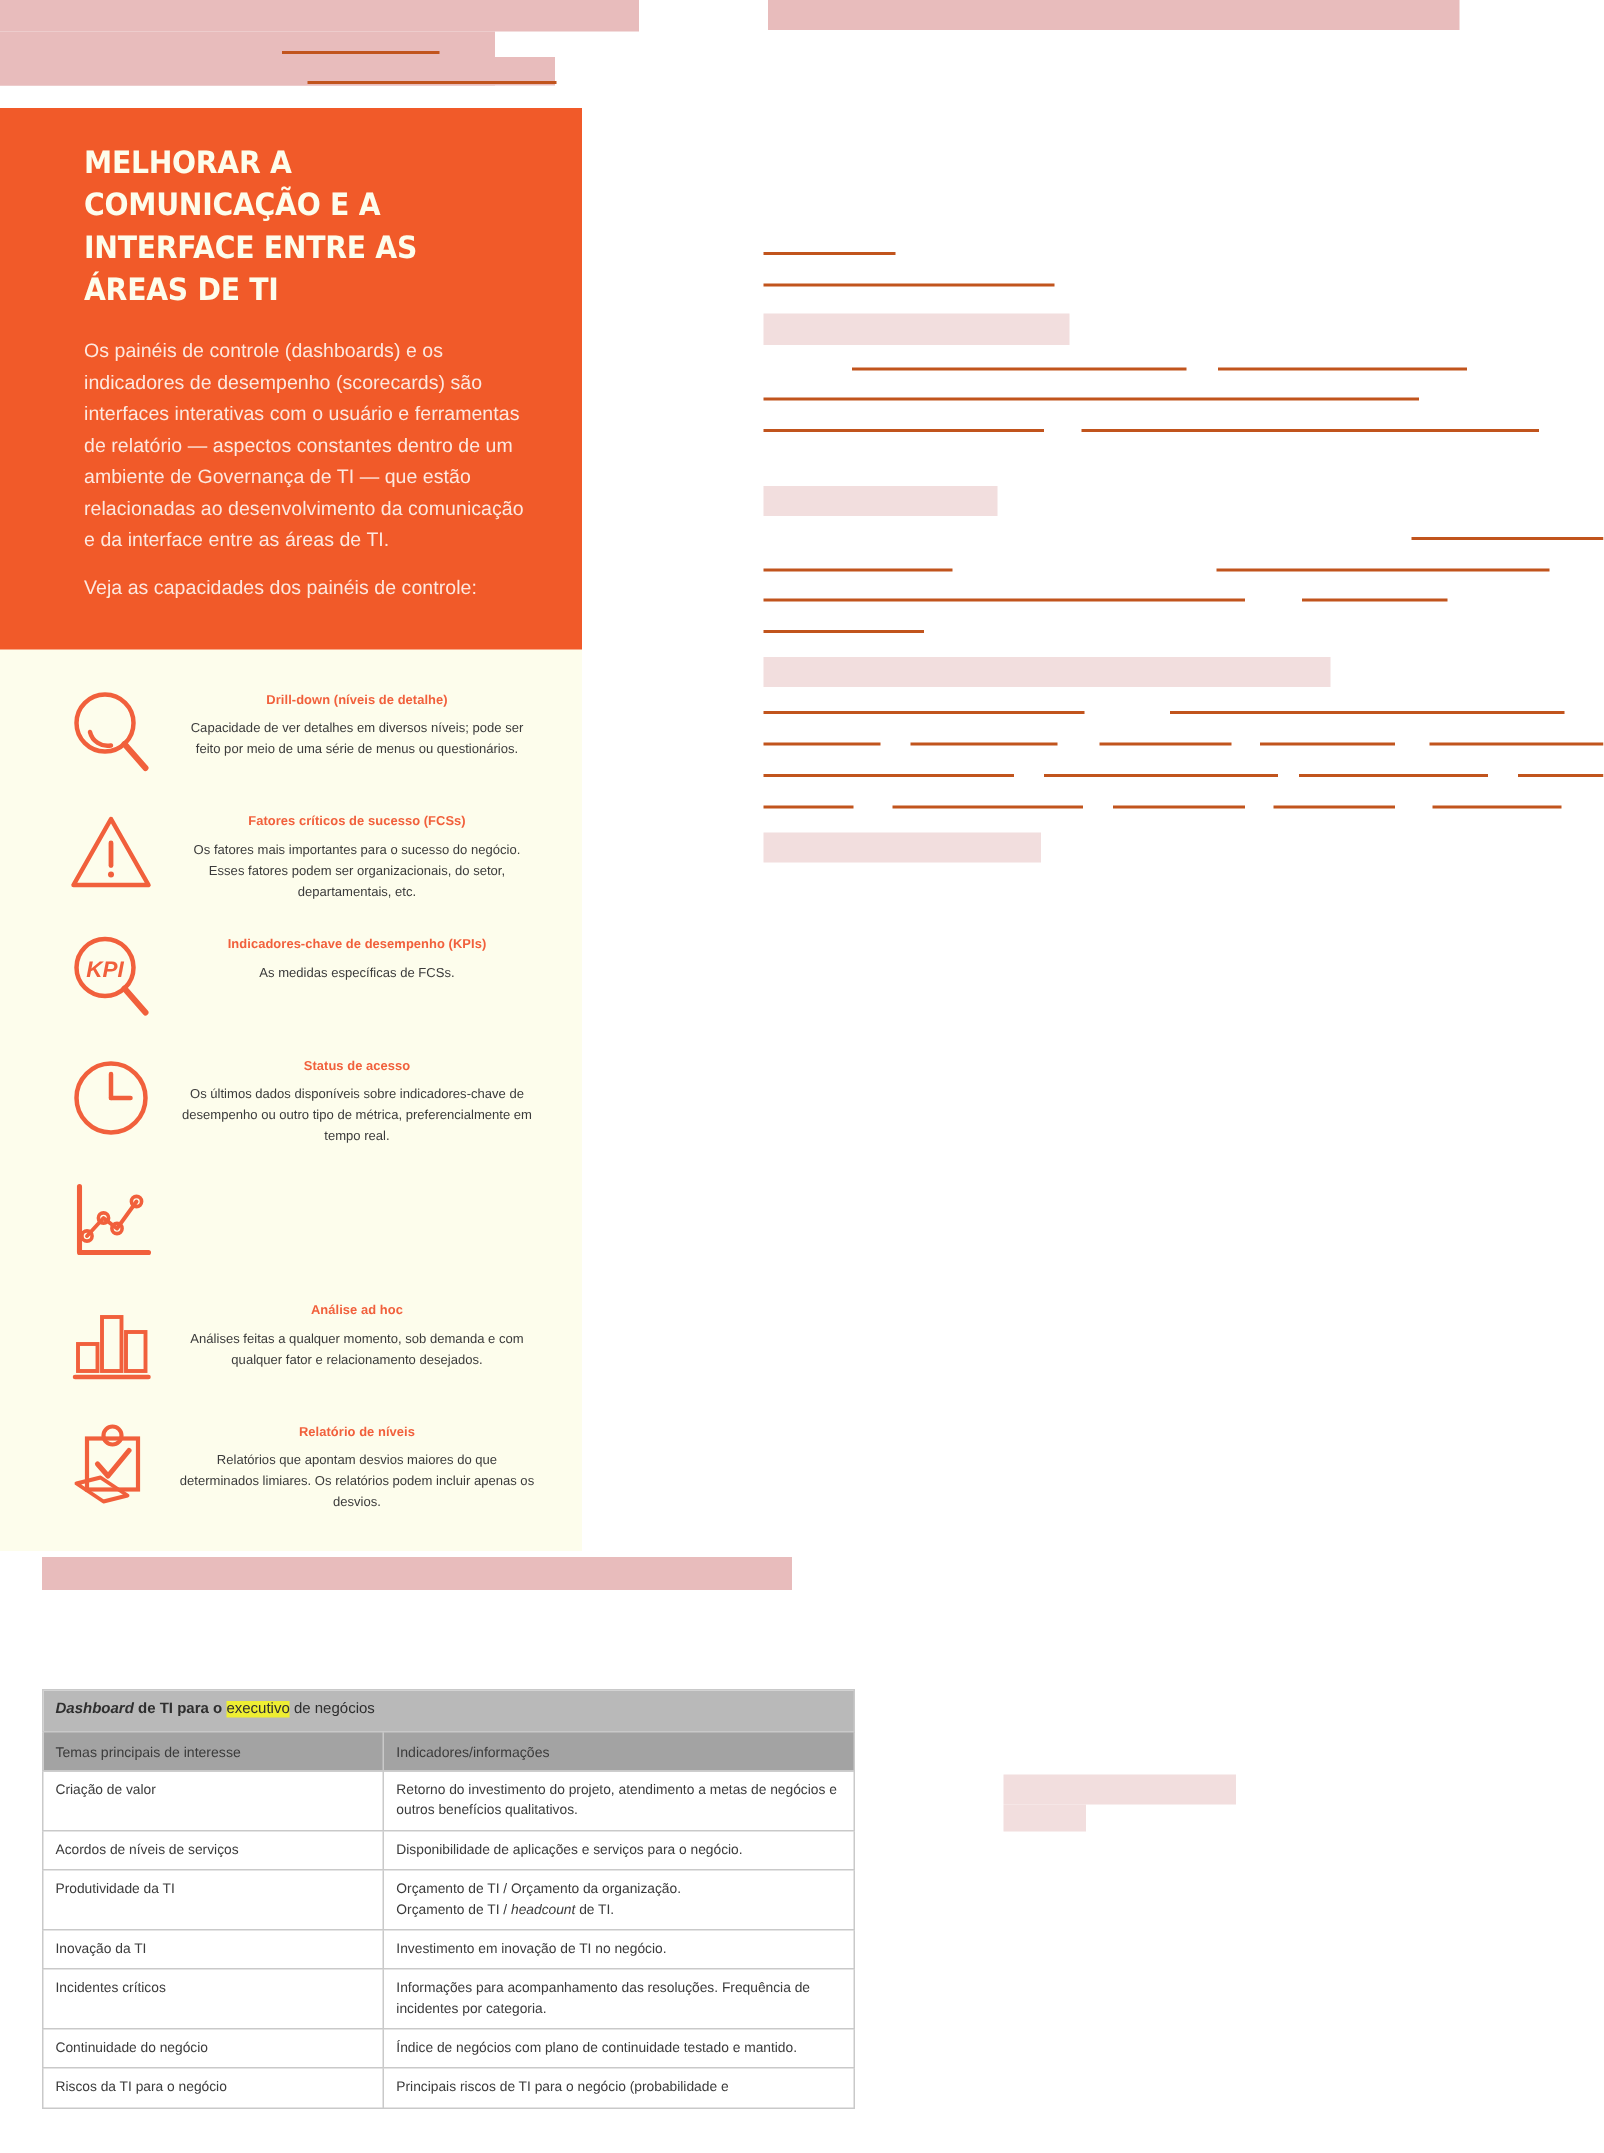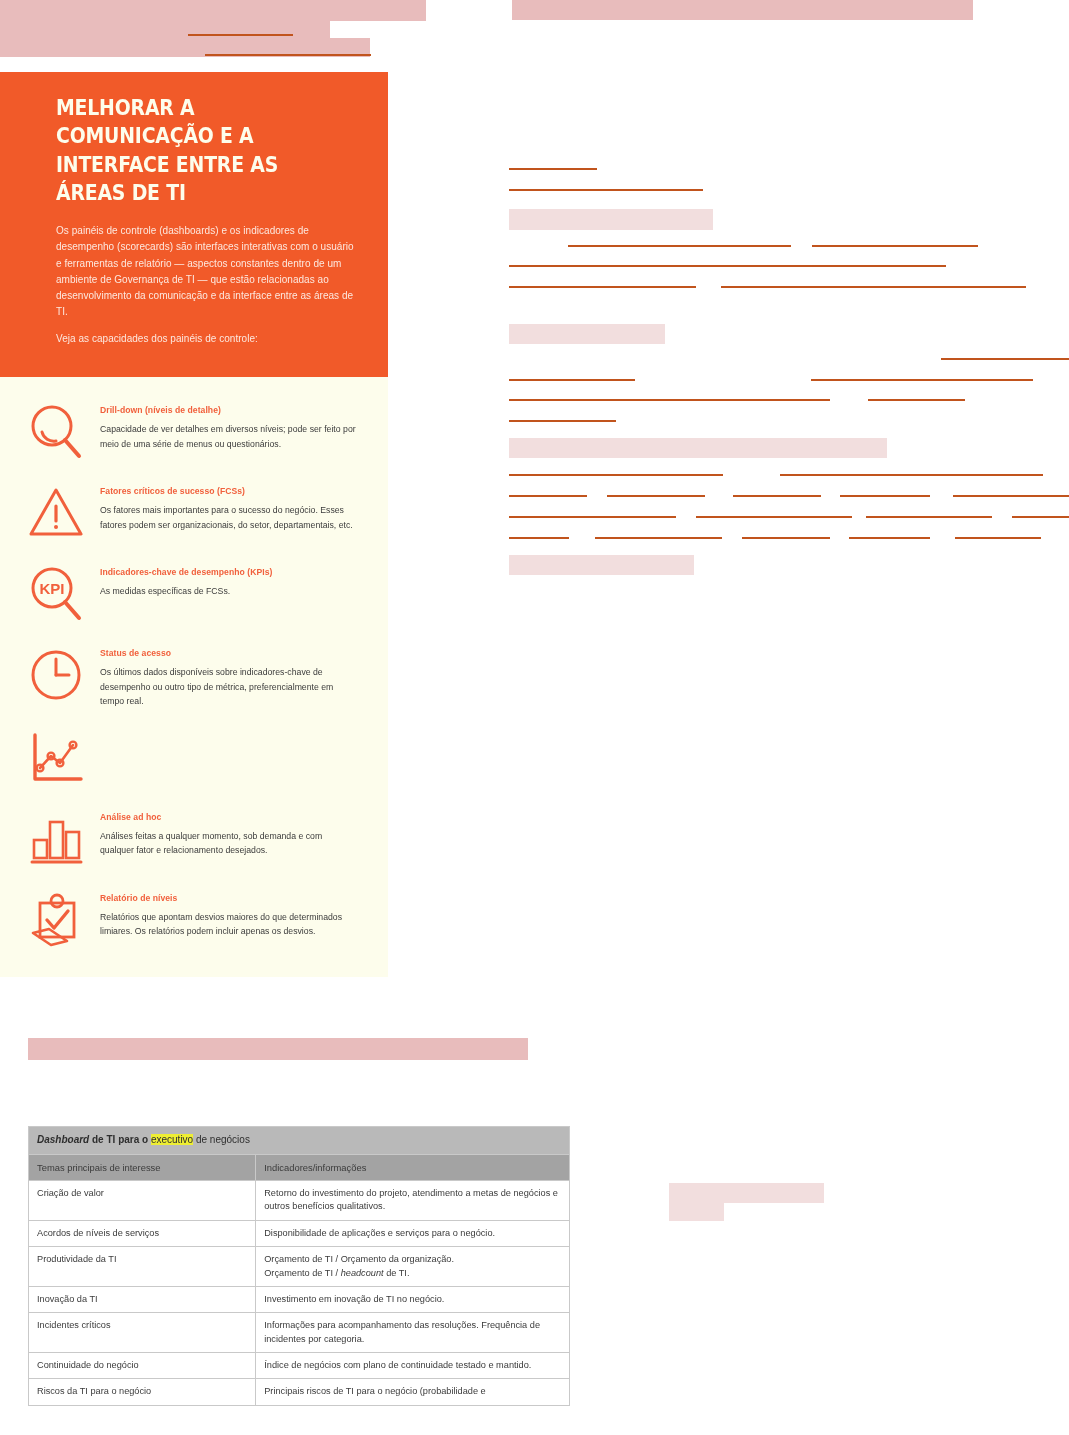--- a/index.html
+++ b/index.html
@@ -50,42 +50,44 @@
     font-size: 20.5px;
     line-height: 1.38;
     letter-spacing: -0.2px;
     margin: 0 0 16px 0;
     text-transform: uppercase;
     transform: scaleX(0.92);
     transform-origin: left center;
   }
   #info-intro p {
     color: #fde8df;
-    font-size: 10px;
+    font-size: 13px;
     line-height: 1.62;
     margin: 0 0 11px 0;
     letter-spacing: 0.04px;
   }
   #info-intro p:last-child { margin-bottom: 0; }
 
   #capability-list {
-    padding: 24px 30px 26px 22px;
+    padding: 24px 30px 26px 40px;
+    text-align: center;
   }
   .capability {
     display: flex;
     align-items: flex-start;
     margin-bottom: 19px;
   }
   .capability:last-child { margin-bottom: 0; }
   .cap-icon {
     flex: 0 0 68px;
     height: 62px;
     display: flex;
     align-items: center;
     justify-content: center;
+    font-style: italic;
   }
   .cap-icon svg { display: block; }
   .cap-body {
     flex: 1 1 auto;
     padding-left: 10px;
     padding-top: 4px;
   }
   .cap-title {
     color: #f1603c;
     font-size: 8.6px;

